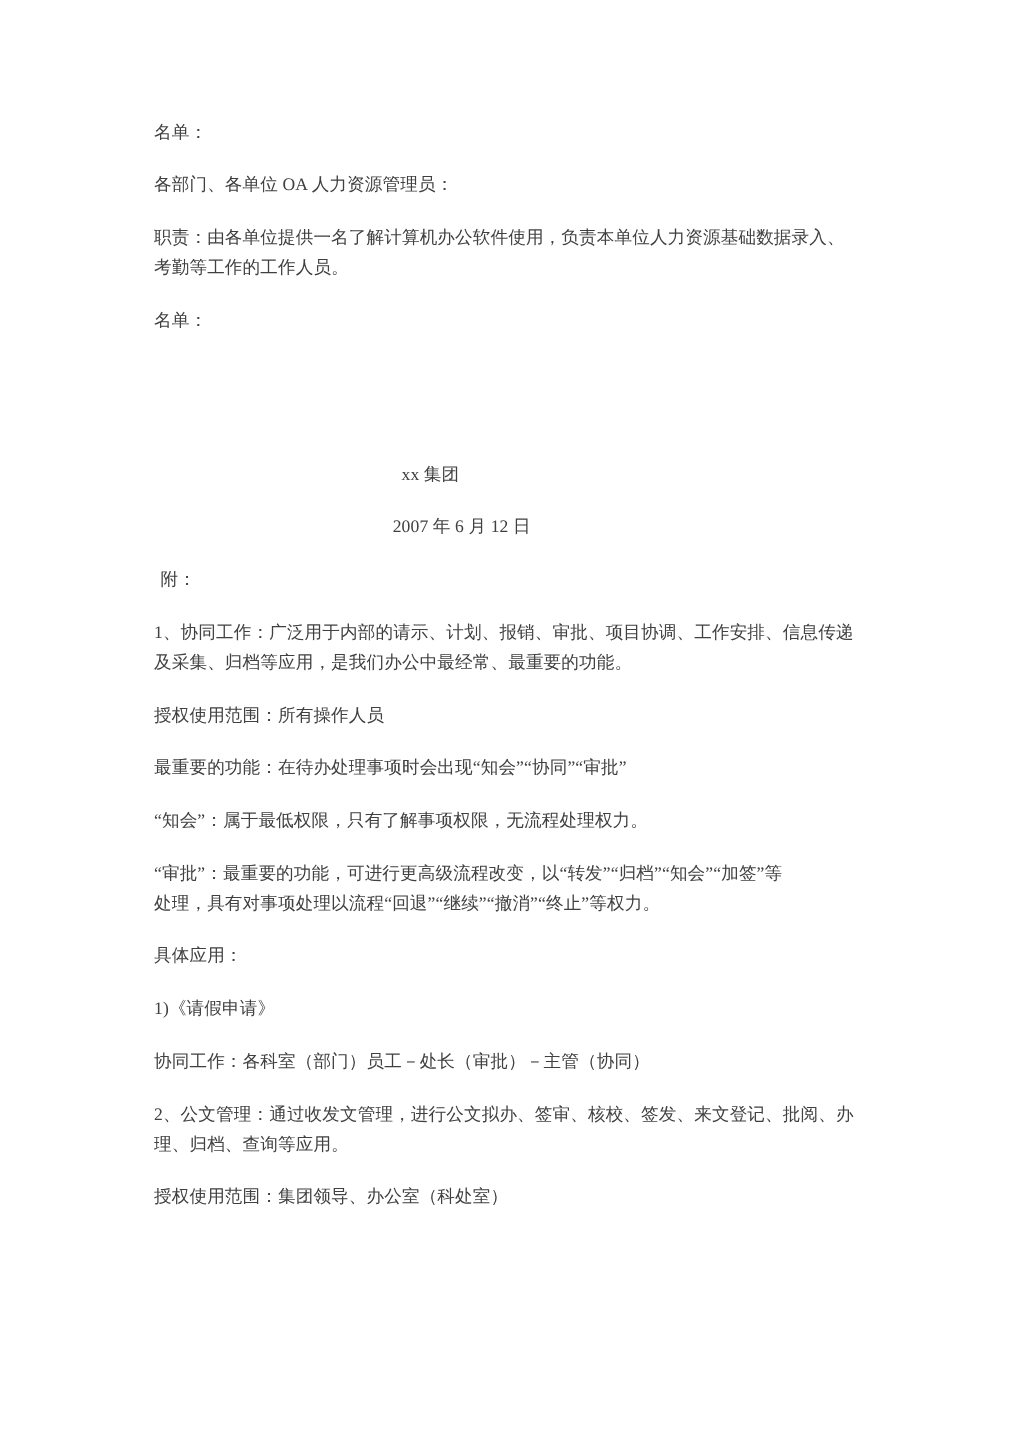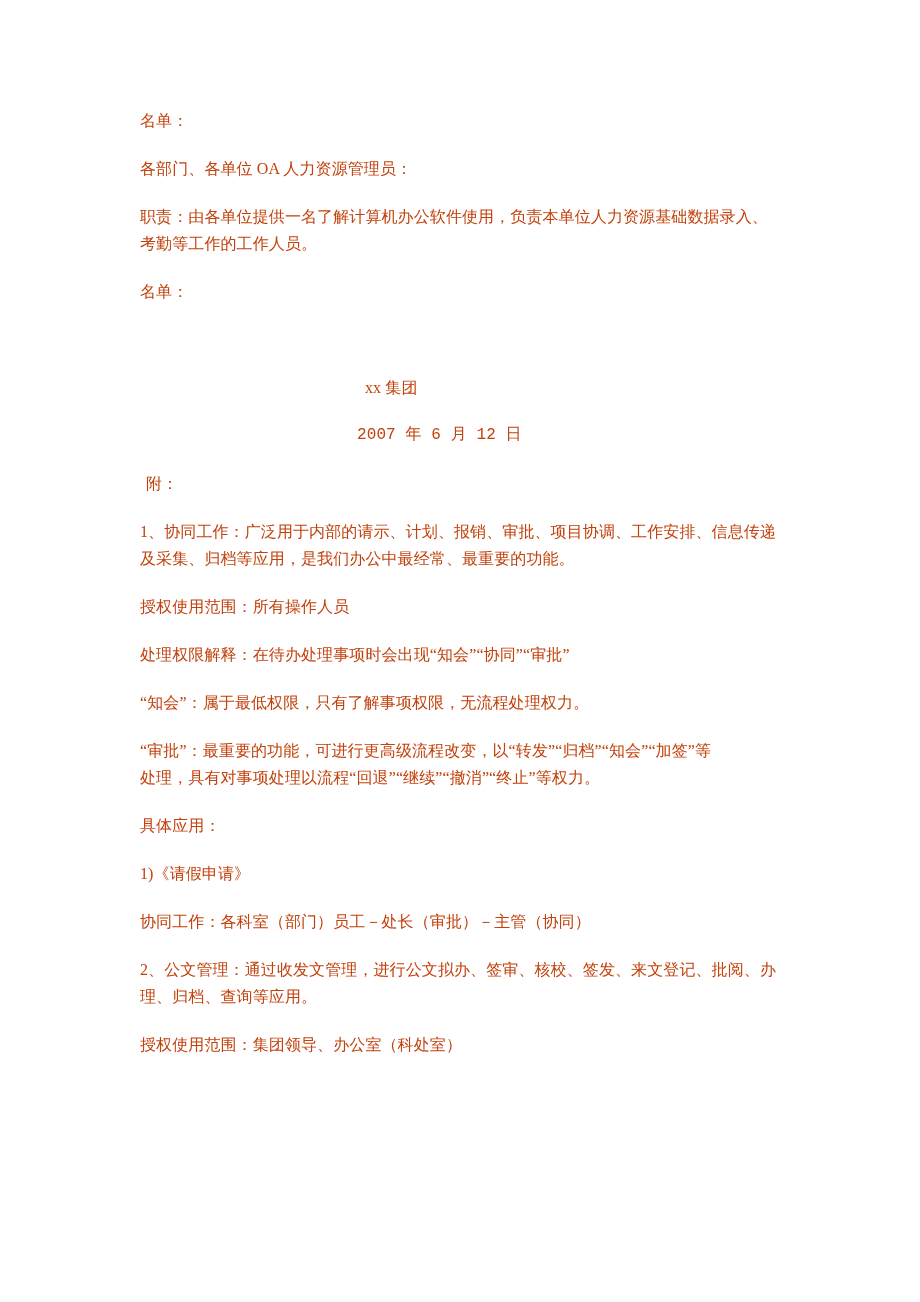--- a/index.html
+++ b/index.html
@@ -18,33 +18,33 @@
     position: absolute;
     left: 140px;
     top: 107px;
     width: 648px;
   }
   .doc-line {
     margin: 0 0 21px 0;
     font-family: "Liberation Serif", "DejaVu Serif", serif;
     font-size: 16px;
     line-height: 27px;
-    color: #c2410c;
+    color: #404040;
     white-space: pre-line;
     letter-spacing: 0.1px;
   }
   .attach {
     margin-left: 6px;
   }
   .sig-org {
     margin-left: 225px;
+    margin-top: 44px;
   }
   .sig-date {
     margin-left: 217px;
-    font-family: Liberation Mono, monospace;
   }
   .blank-line {
     height: 48px;
   }
 </style>
 </head>
 <body>
 
 <div class="page">
   <div class="content">
@@ -53,21 +53,21 @@
     <p class="doc-line">职责：由各单位提供一名了解计算机办公软件使用，负责本单位人力资源基础数据录入、
 考勤等工作的工作人员。</p>
     <p class="doc-line">名单：</p>
     <div class="blank-line"></div>
     <p class="doc-line sig-org">xx 集团</p>
     <p class="doc-line sig-date">2007 年 6 月 12 日</p>
     <p class="doc-line attach">附：</p>
     <p class="doc-line">1、协同工作：广泛用于内部的请示、计划、报销、审批、项目协调、工作安排、信息传递
 及采集、归档等应用，是我们办公中最经常、最重要的功能。</p>
     <p class="doc-line">授权使用范围：所有操作人员</p>
-    <p class="doc-line">处理权限解释：在待办处理事项时会出现“知会”“协同”“审批”</p>
+    <p class="doc-line">最重要的功能：在待办处理事项时会出现“知会”“协同”“审批”</p>
     <p class="doc-line">“知会”：属于最低权限，只有了解事项权限，无流程处理权力。</p>
     <p class="doc-line">“审批”：最重要的功能，可进行更高级流程改变，以“转发”“归档”“知会”“加签”等
 处理，具有对事项处理以流程“回退”“继续”“撤消”“终止”等权力。</p>
     <p class="doc-line">具体应用：</p>
     <p class="doc-line">1)《请假申请》</p>
     <p class="doc-line">协同工作：各科室（部门）员工－处长（审批）－主管（协同）</p>
     <p class="doc-line">2、公文管理：通过收发文管理，进行公文拟办、签审、核校、签发、来文登记、批阅、办
 理、归档、查询等应用。</p>
     <p class="doc-line">授权使用范围：集团领导、办公室（科处室）</p>
   </div>

